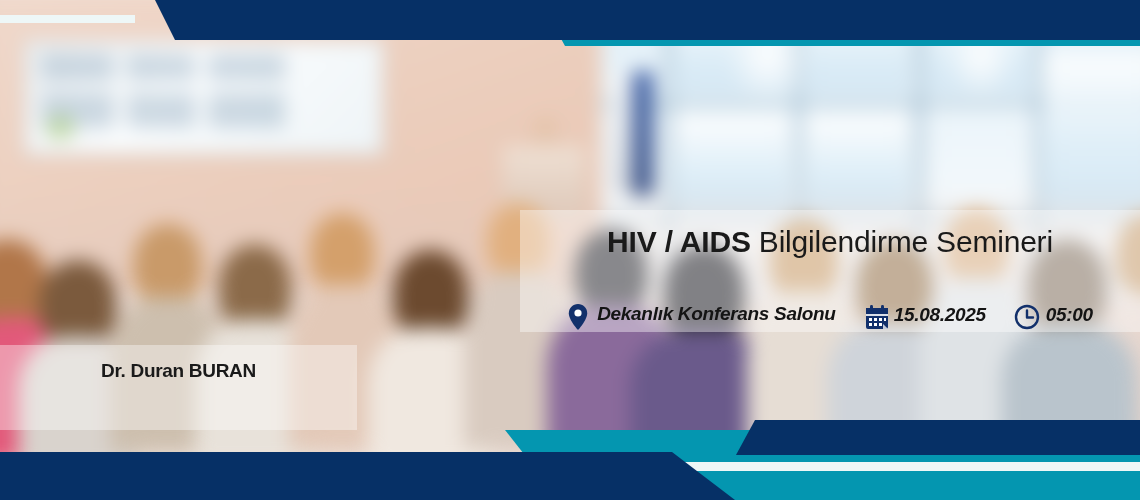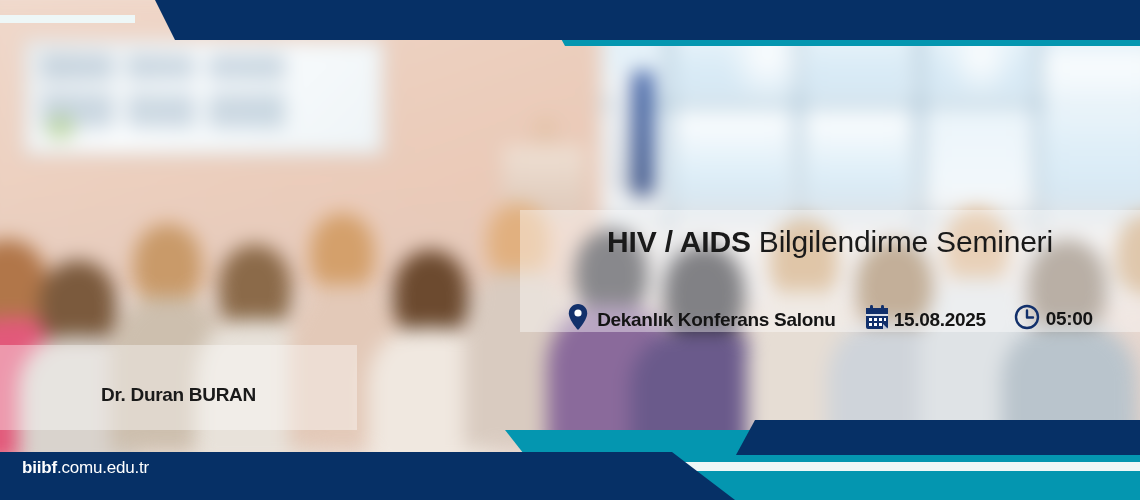--- a/index.html
+++ b/index.html
@@ -79,27 +79,27 @@
   
   .title{position:absolute;left:520px;top:225px;width:620px;
          text-align:center;font-size:30px;color:#1a1a1a;letter-spacing:-.2px;
          white-space:nowrap;}
   .title .b{font-weight:bold;}
   .title .n{font-weight:400;}
 
   .meta{position:absolute;left:520px;top:300px;width:620px;height:34px;
         display:flex;align-items:center;justify-content:center;gap:0;
         white-space:nowrap;}
-  .meta .grp{display:flex;align-items:flex-end;}
+  .meta .grp{display:flex;align-items:flex-start;font-style:italic;}
   .meta .txt{font-size:19px;font-weight:bold;color:#141414;letter-spacing:-.3px;}
   .meta .gap{width:28px;}
   .meta .gap-s{width:8px;}
 
   .sp-name{position:absolute;left:0;top:360px;width:357px;text-align:center;
-           font-size:19px;font-weight:bold;color:#1a1a1a;letter-spacing:-.3px;margin-top:24px;}
+           font-size:19px;font-weight:bold;color:#1a1a1a;letter-spacing:-.3px;}
   .sp-role{position:absolute;left:0;top:388px;width:357px;text-align:center;
            font-size:15px;font-weight:400;color:#2a2a2a;}
 
   .url{position:absolute;left:22px;top:458px;font-size:17px;color:#ffffff;letter-spacing:-.2px;}
   .url .b{font-weight:bold;}
 
   svg{display:block;}
 </style>
 </head>
 <body>
@@ -254,15 +254,14 @@
         </svg>
       </span>
       <span class="gap-s" style="width:6px"></span>
       <span class="txt">05:00</span>
     </div>
 
   </div>
 
   <div class="sp-name">Dr. Duran BURAN</div>
 
-  <div class="url"><span class="b">biibf</span><span>.comu.edu.tr</span></div>
 
 </div>
 
 </body></html>

